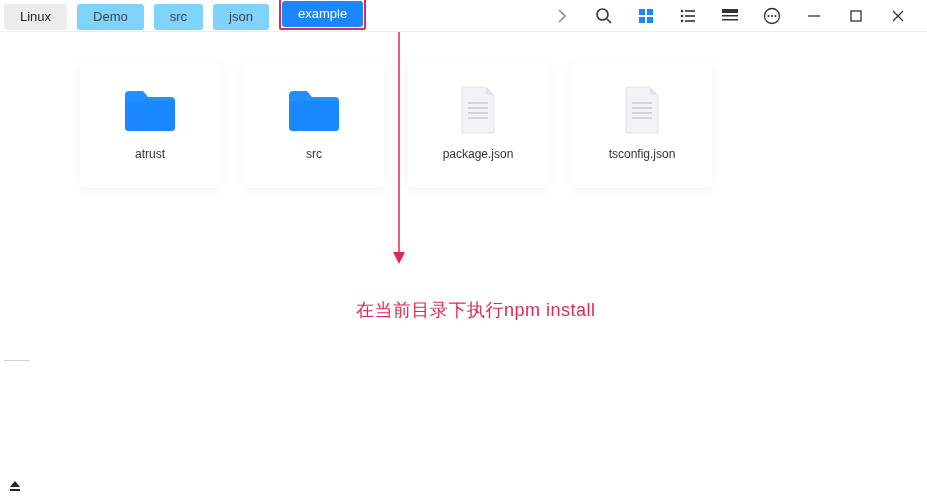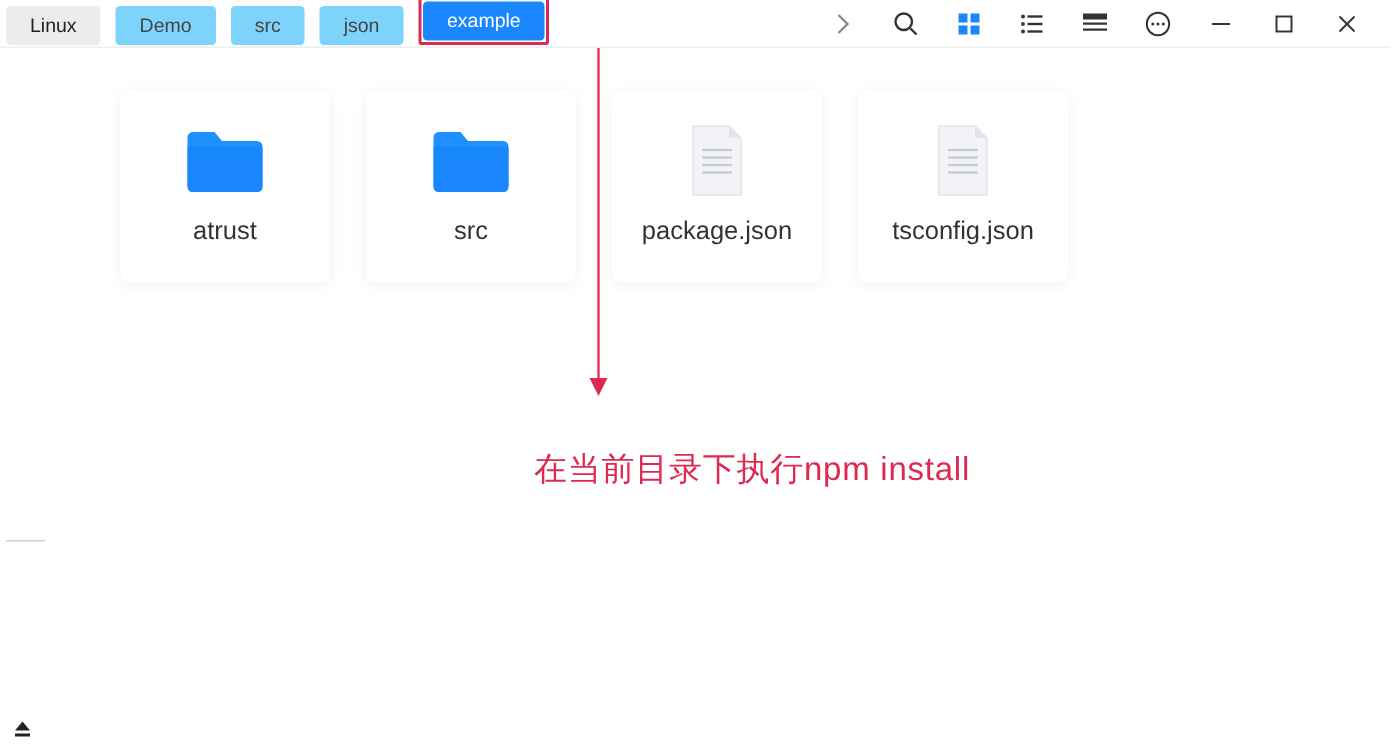--- a/index.html
+++ b/index.html
@@ -89,33 +89,33 @@
       background: #fff;
       box-shadow: 0 2px 10px rgba(0,0,0,0.06);
       display: flex;
       flex-direction: column;
       align-items: center;
       justify-content: center;
       gap: 14px;
       cursor: pointer;
     }
     .file-icon { width: 54px; height: 46px; display:flex; align-items:center; justify-content:center; }
-    .file-label { font-size: 17px; color: #333; text-align: center; }
+    .file-label { font-size: 12px; color: #333; text-align: center; }
 
     .annotation-arrow {
       position: absolute;
       left: 389px;
       top: 0px;
       pointer-events: none;
     }
     .annotation-text {
       position: absolute;
       left: 356px;
       top: 266px;
-      font-size: 22px;
+      font-size: 18px;
       color: #de2a52;
       pointer-events: none;
       letter-spacing: 0.5px;
     }
 
     .eject {
       position: absolute;
       left: 8px;
       bottom: 10px;
       cursor: pointer;

